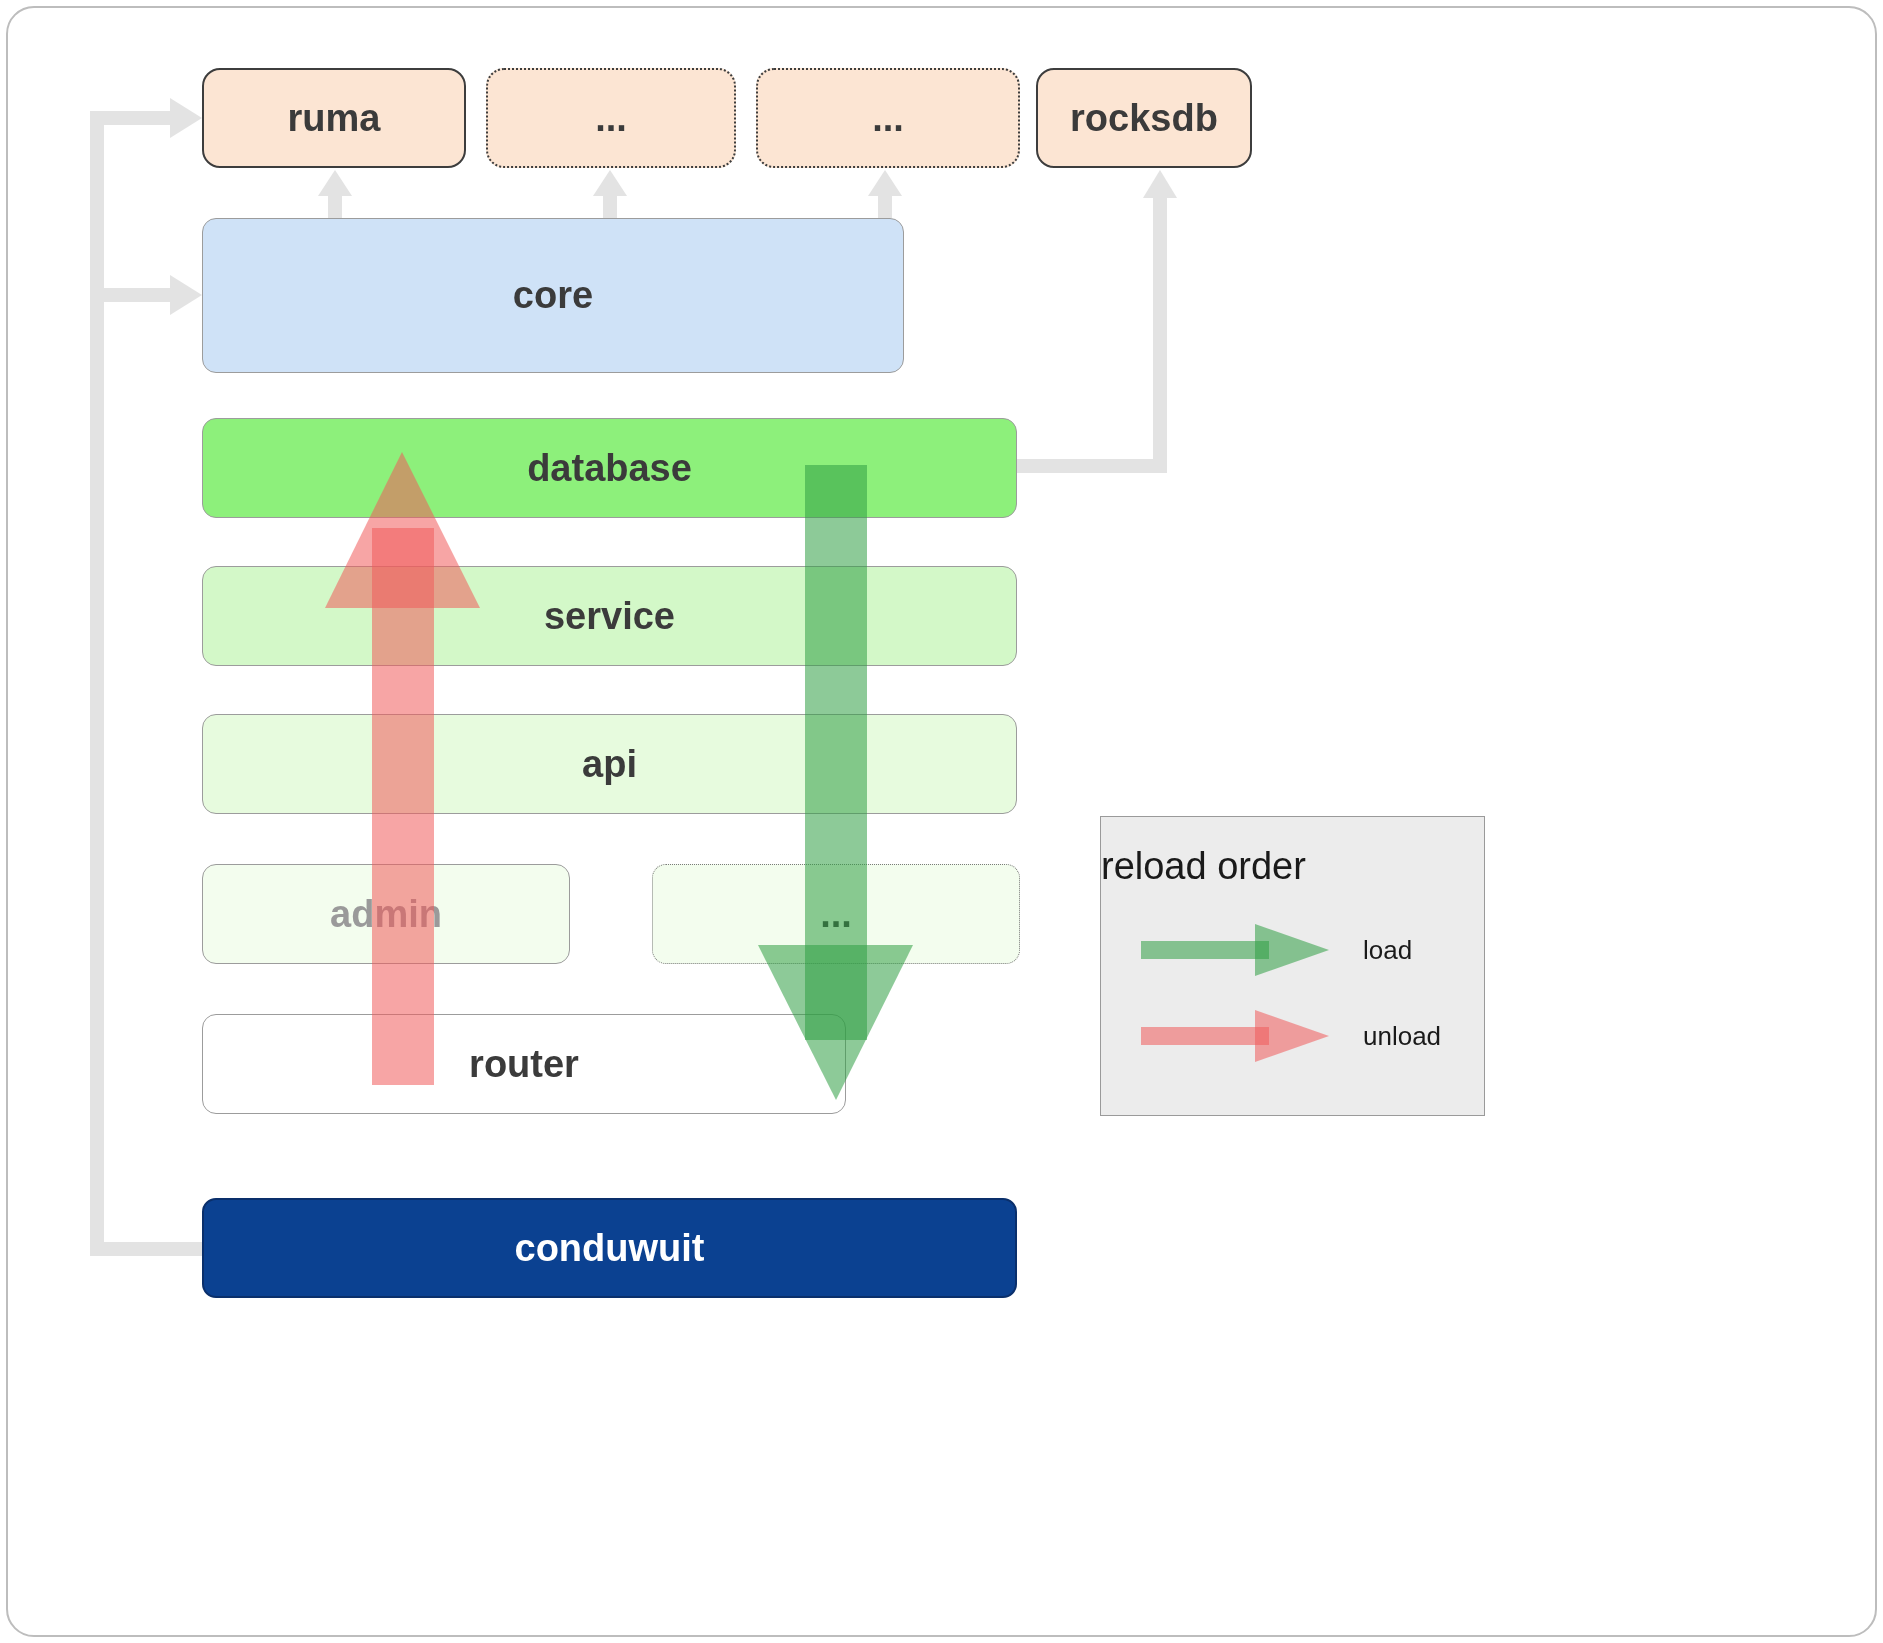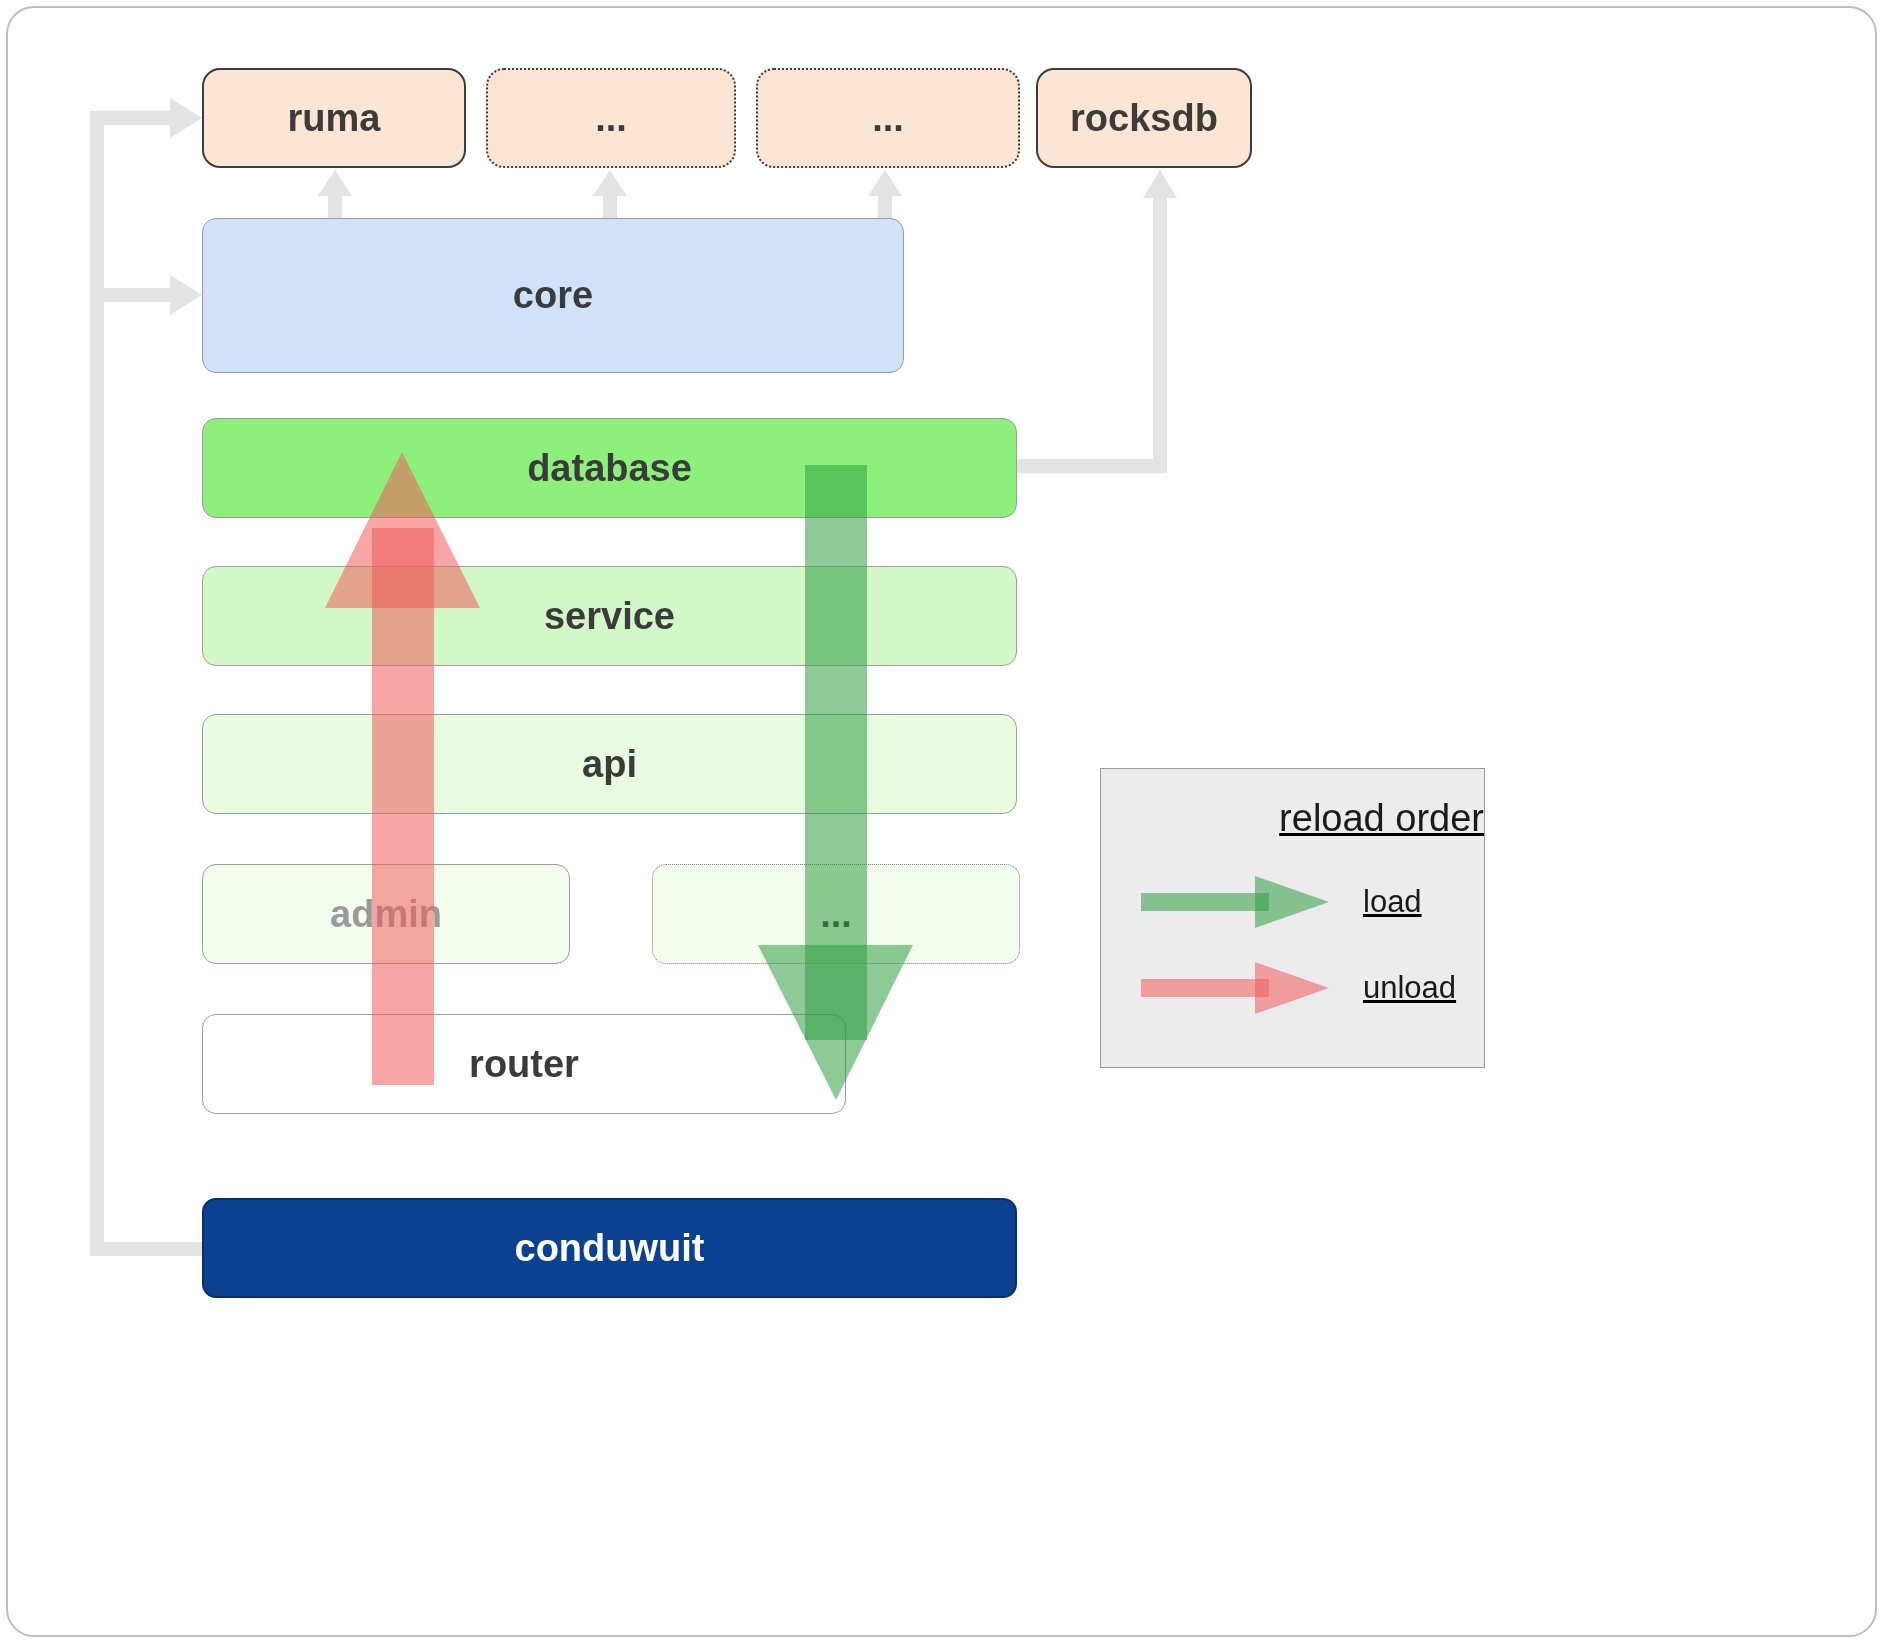--- a/index.html
+++ b/index.html
@@ -36,29 +36,29 @@
   .mod-box.dotted { border:1.5px dotted #7a7a7a; }
   .core-box     { background:var(--blue-fill); }
   .database-box { background:var(--green-db); }
   .service-box  { background:var(--green-service);text-align:center; }
   .api-box      { background:var(--green-api); }
   .router-box   { background:var(--router-fill); }
   .app-box      { background:var(--navy-fill); color:var(--text-light); border:2px solid #0a2f6b; }
   .muted-label  { color:var(--text-muted); }
 
   .legend {
-    position:absolute; left:1100px; top:768px; width:385px; height:300px;
+    position:absolute; left:1100px; top:816px; width:385px; height:300px;
     background:var(--legend-bg); border:1px solid var(--legend-border);
     box-sizing:border-box; z-index:2;
-    display:flex; flex-direction:column; align-items:flex-end;text-decoration:underline;
+    display:flex; flex-direction:column; align-items:flex-start;
   }
   .legend-title { font-size:38px; color:#1a1a1a; margin-top:28px; }
   .legend-items { margin-top:30px; display:flex; flex-direction:column; gap:22px; width:100%; padding-left:36px; box-sizing:border-box; }
   .legend-row { display:flex; align-items:center; gap:26px; }
-  .legend-label { font-size:31px; color:#1a1a1a; }
+  .legend-label { font-size:26px; color:#1a1a1a; }
 </style>
 </head>
 <body>
 
 <div class="canvas">
   <div class="frame"></div>
 
   <svg class="layer" width="1883" height="1643" style="z-index:1">
 
     <polyline class="gray-stroke" stroke-width="14" points="202,1249 97,1249 97,118 170,118"></polyline>

